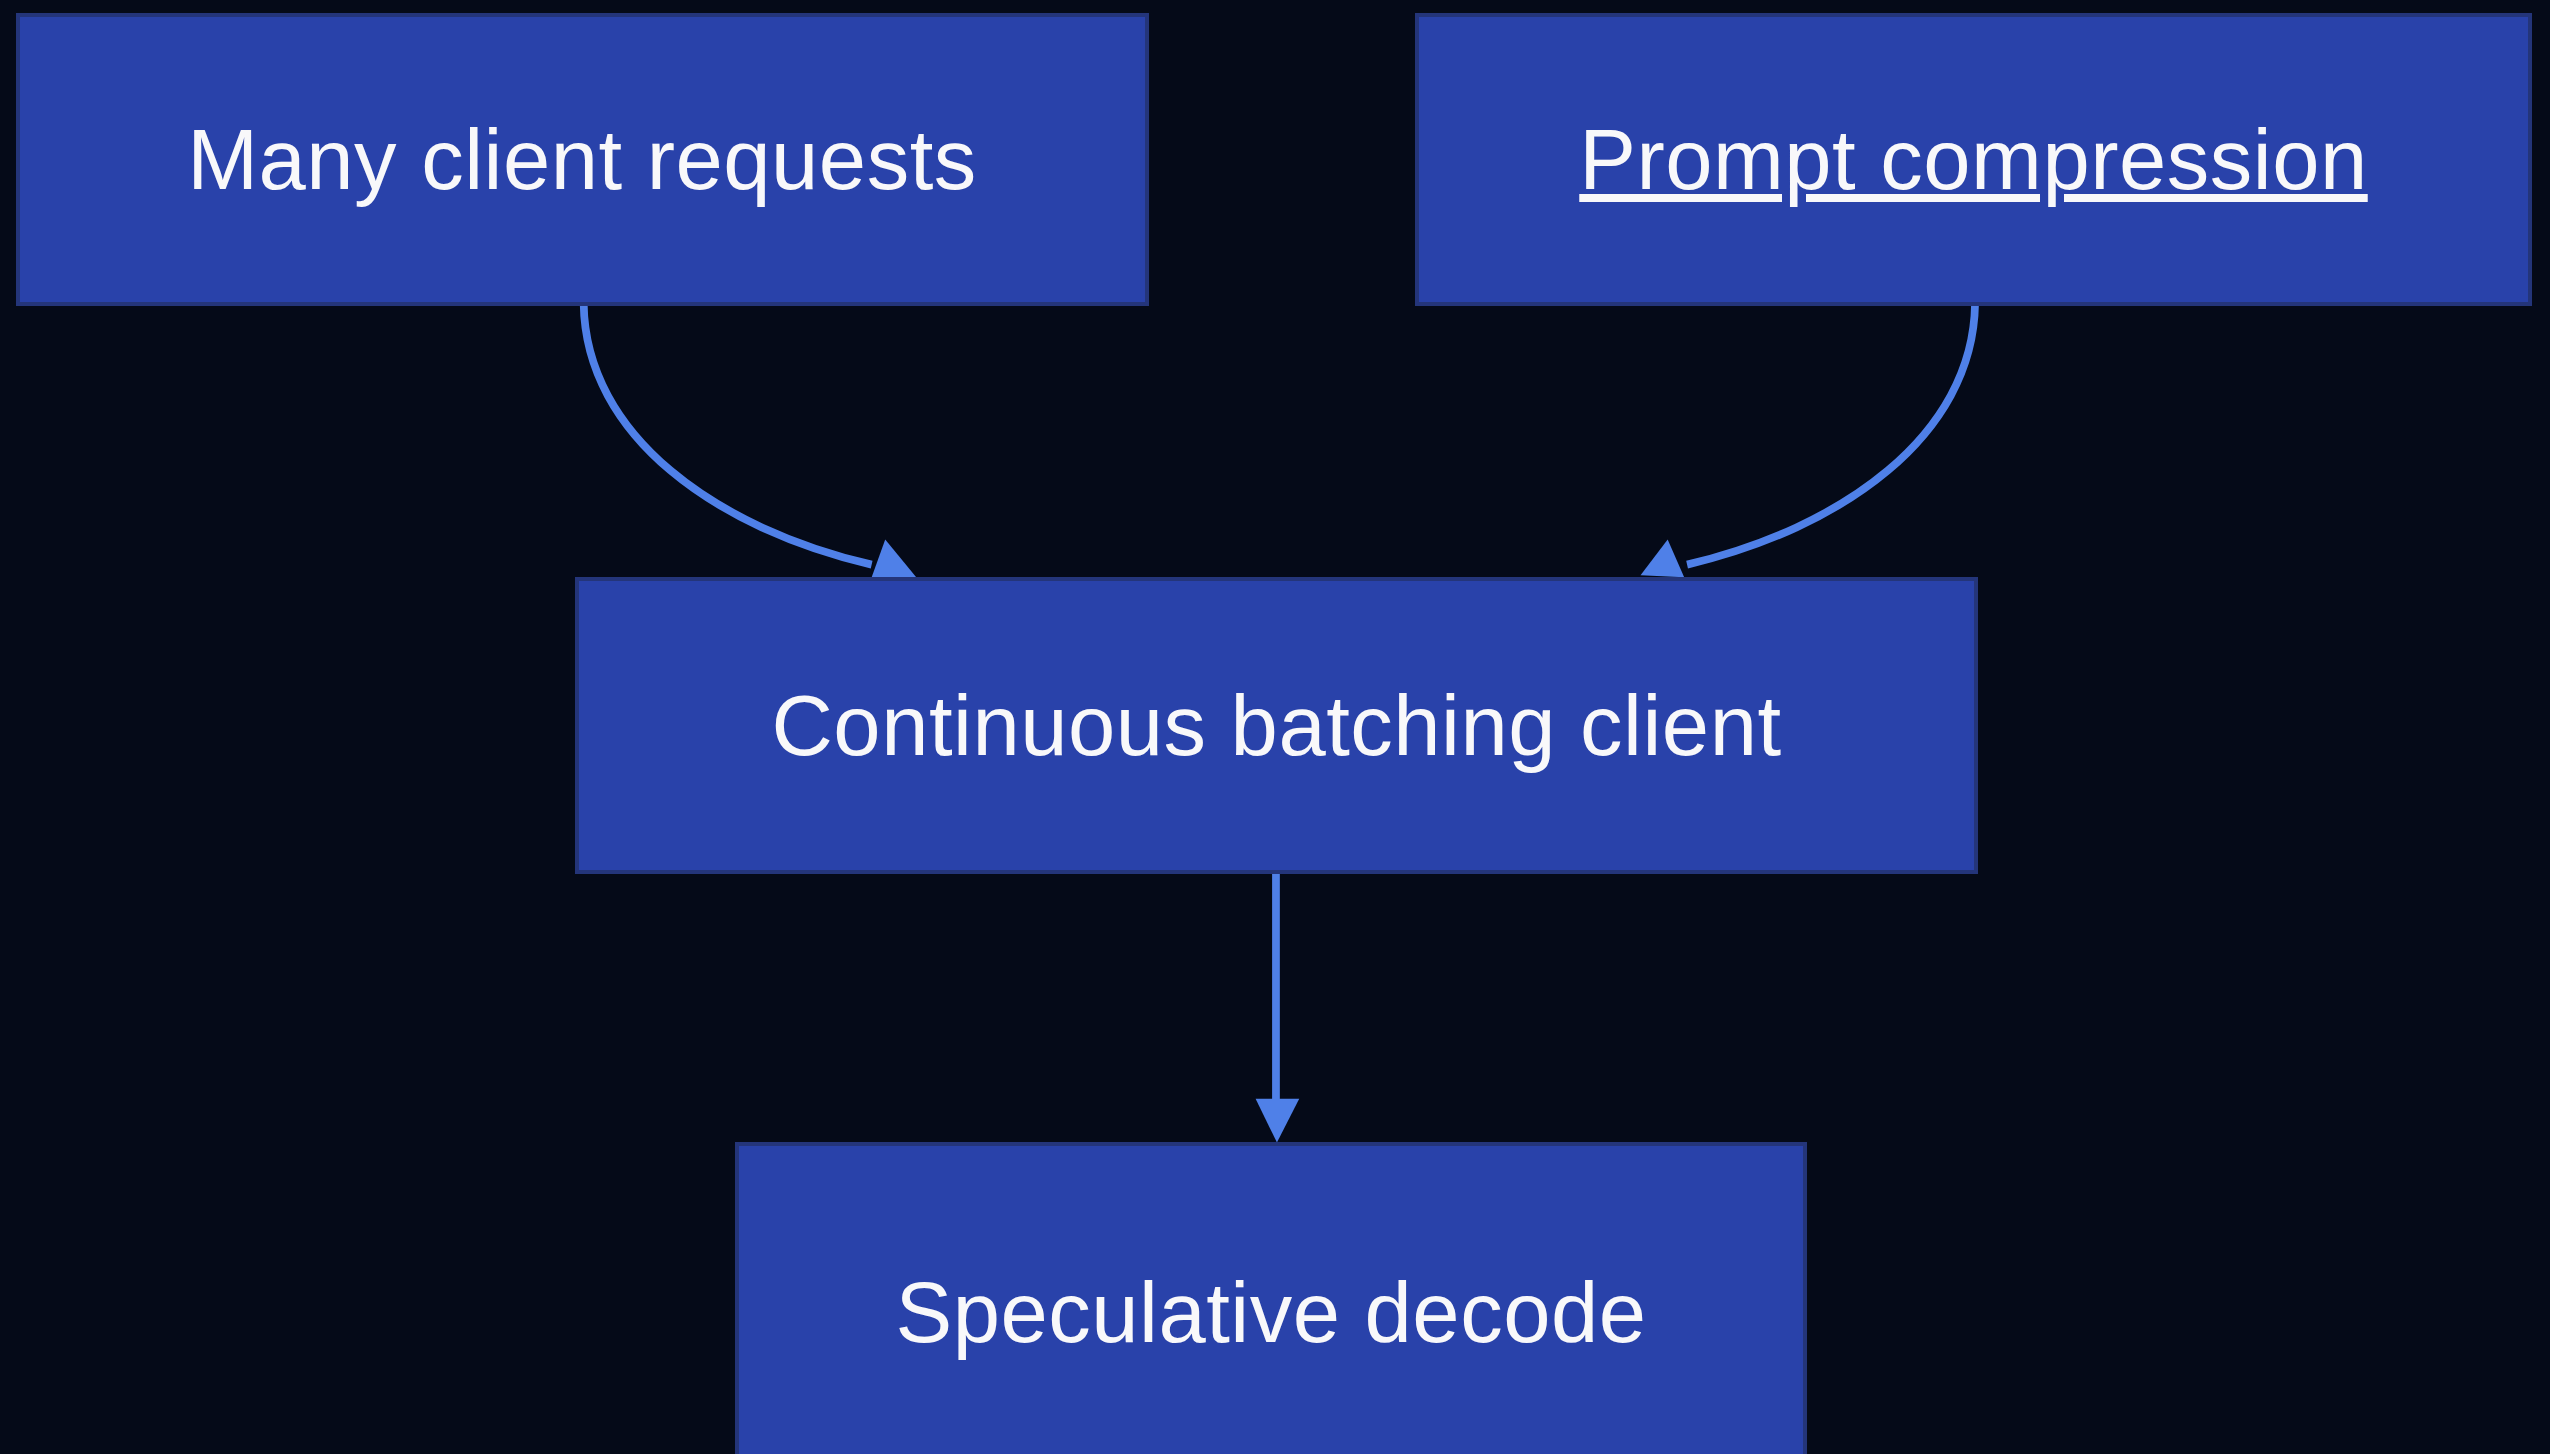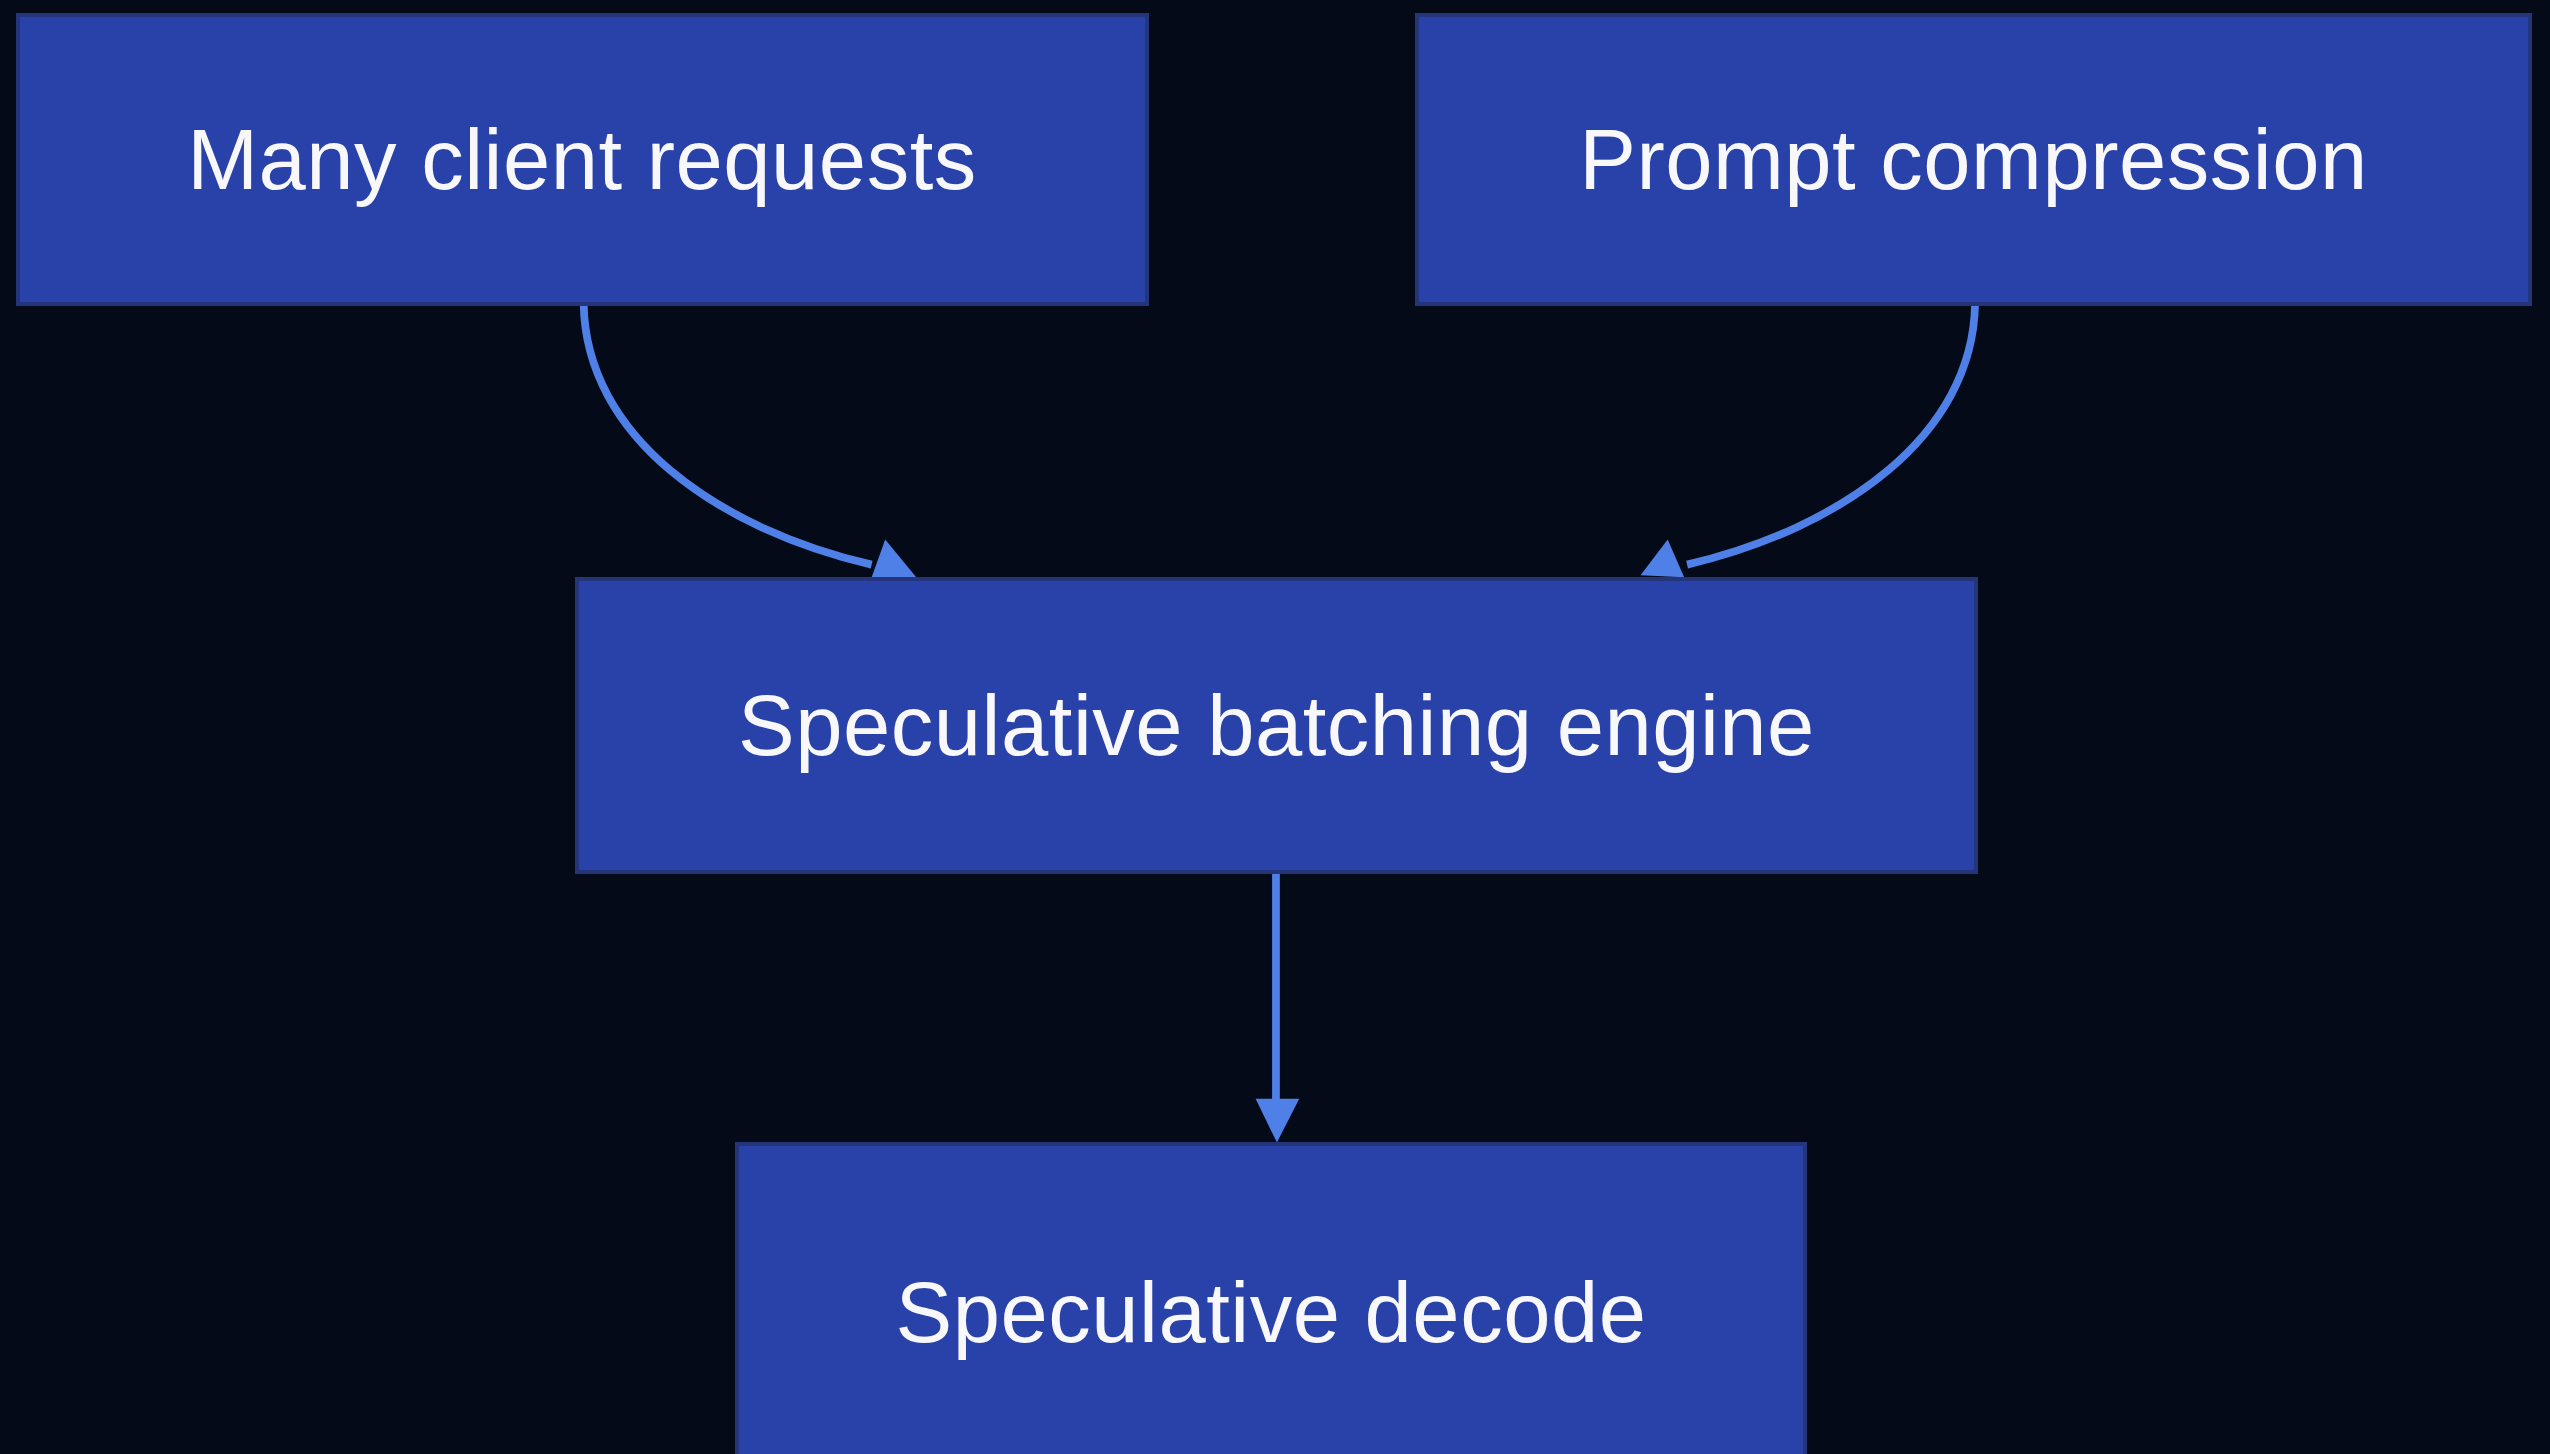--- a/index.html
+++ b/index.html
@@ -23,21 +23,21 @@
     background:var(--node-fill);
     border:4.8px solid var(--node-border);
     display:flex;align-items:center;justify-content:center;
     color:var(--text);
     font-size:85px;
     line-height:1;
     letter-spacing:0.5px;
     white-space:nowrap;
   }
   .node-many{left:15.5px;top:12.6px;width:1133px;height:293px;}
-  .node-prompt{left:1415px;top:12.6px;width:1117px;height:293px;}
+  .node-prompt{left:1415px;top:12.6px;width:1117px;height:293px;text-decoration:underline;}
   .node-batching{left:575px;top:577px;width:1403px;height:297px;}
   .node-speculative{left:735px;top:1142px;width:1072px;height:340px;}
   .edges-layer{
     position:absolute;left:0;top:0;width:2550px;height:1455px;
     pointer-events:none;
   }
   .edge-path{
     fill:none;
     stroke:var(--link);
     stroke-width:8px;
@@ -66,21 +66,21 @@
 
   <div class="node node-many">
     <span>Many client requests</span>
   </div>
 
   <div class="node node-prompt">
     <span>Prompt compression</span>
   </div>
 
   <div class="node node-batching">
-    <span>Speculative batching engine</span>
+    <span>Continuous batching client</span>
   </div>
 
   <div class="node node-speculative">
     <span>Speculative decode</span>
   </div>
 
 </div>
 
 
 </body></html>

